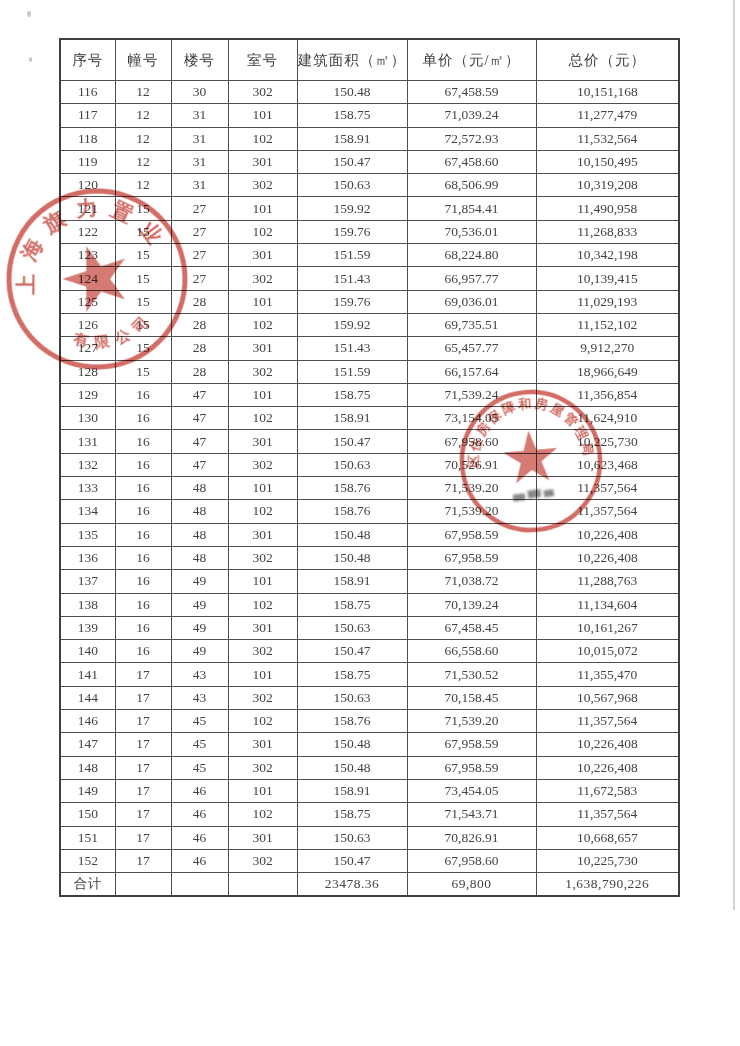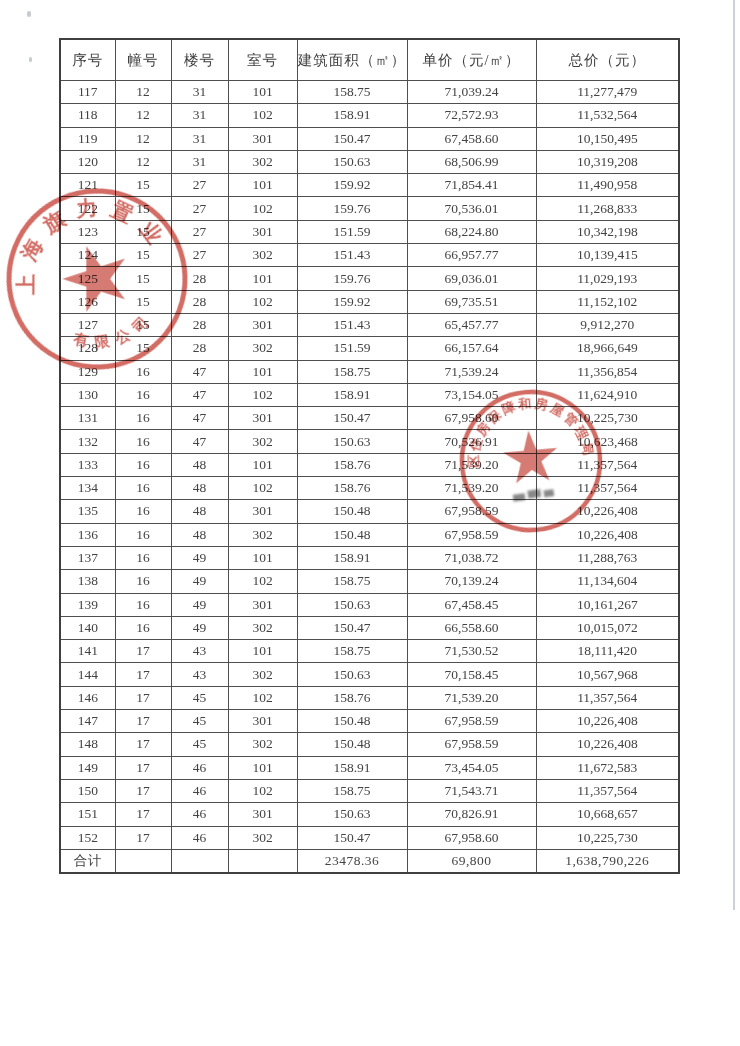--- a/index.html
+++ b/index.html
@@ -62,20 +62,29 @@
         <th>幢号</th>
         <th>楼号</th>
         <th>室号</th>
         <th>建筑面积（㎡）</th>
         <th>单价（元/㎡）</th>
         <th>总价（元）</th>
       </tr>
     </thead>
     <tbody>
         <tr>
+      <td>116</td>
+      <td>12</td>
+      <td>30</td>
+      <td>302</td>
+      <td>150.48</td>
+      <td>67,458.59</td>
+      <td>10,151,168</td>
+    </tr>
+        <tr>
       <td>117</td>
       <td>12</td>
       <td>31</td>
       <td>101</td>
       <td>158.75</td>
       <td>71,039.24</td>
       <td>11,277,479</td>
     </tr>
         <tr>
       <td>118</td>
@@ -284,21 +293,21 @@
       <td>66,558.60</td>
       <td>10,015,072</td>
     </tr>
         <tr>
       <td>141</td>
       <td>17</td>
       <td>43</td>
       <td>101</td>
       <td>158.75</td>
       <td>71,530.52</td>
-      <td>18,111,420</td>
+      <td>11,355,470</td>
     </tr>
         <tr>
       <td>144</td>
       <td>17</td>
       <td>43</td>
       <td>302</td>
       <td>150.63</td>
       <td>70,158.45</td>
       <td>10,567,968</td>
     </tr>

